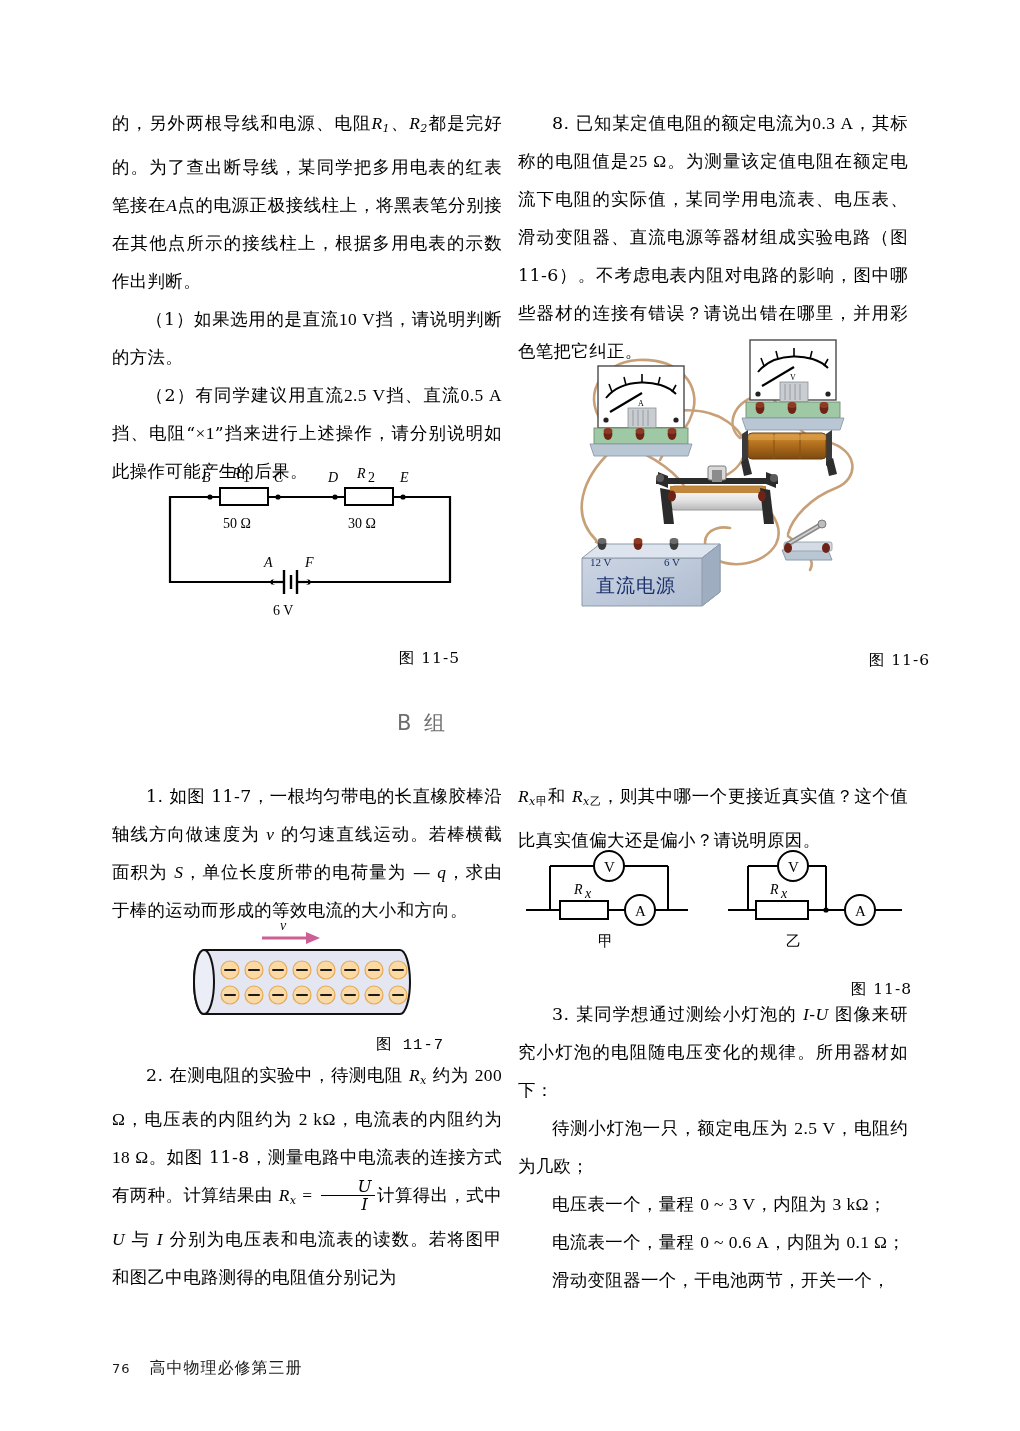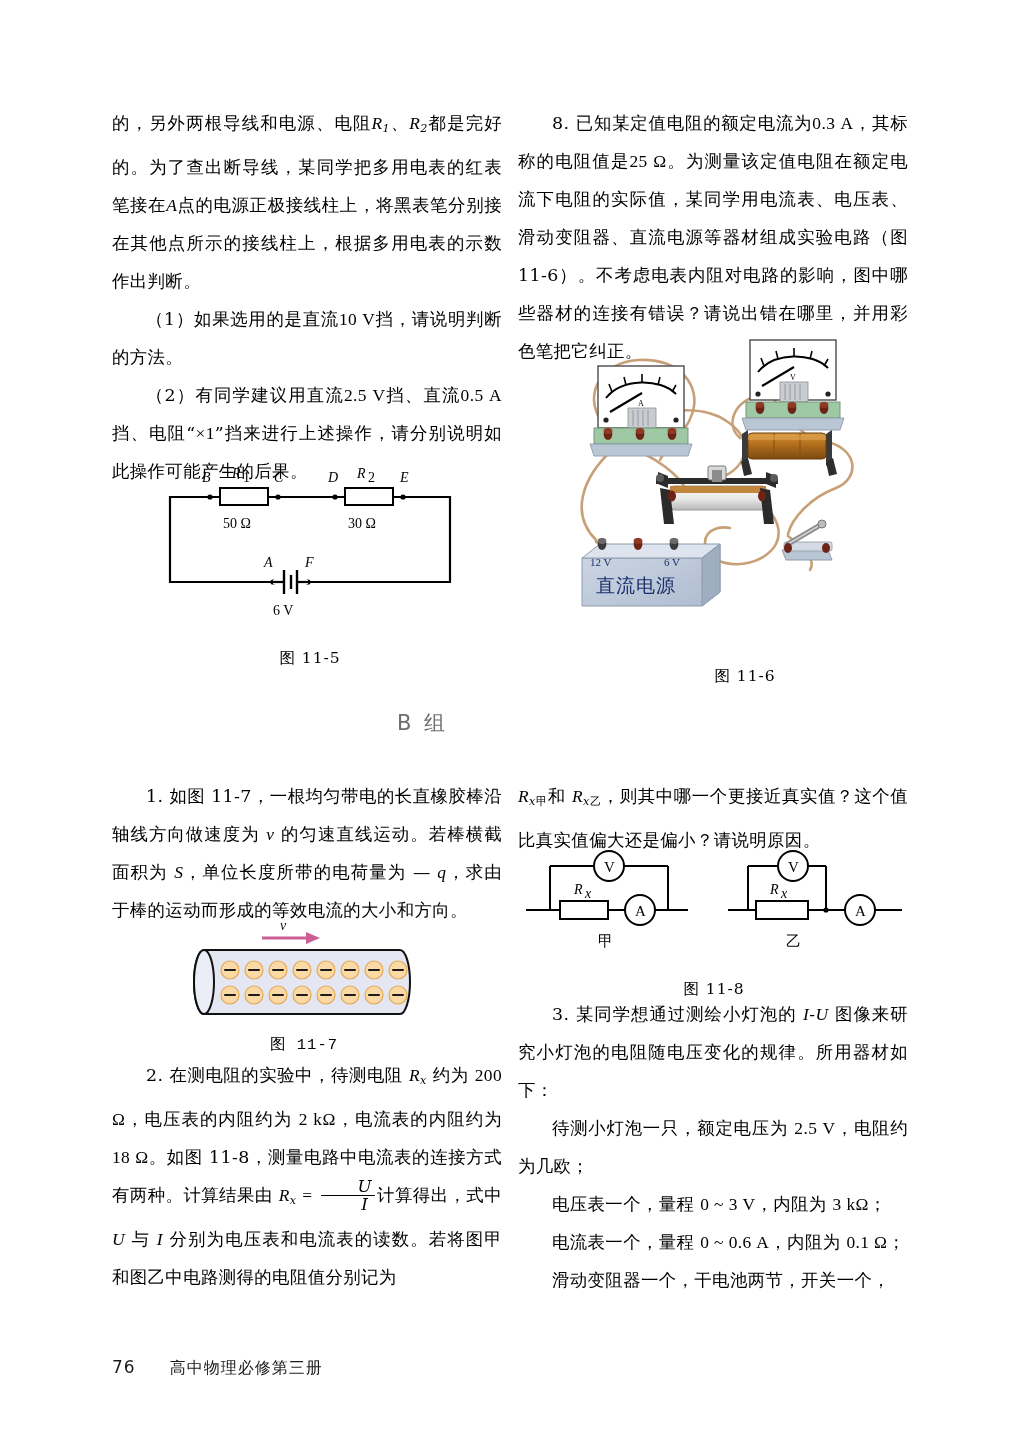--- a/index.html
+++ b/index.html
@@ -35,31 +35,31 @@
 
   
   .sec-head{
     position:absolute;left:0;width:845px;text-align:center;
     font-family:"DejaVu Sans","Liberation Sans",sans-serif;
     font-size:21px;color:#6e6e6e;letter-spacing:3px;font-weight:400;
   }
 
   
   .cap{
-    text-align:center;font-size:15.5px;letter-spacing:1px;
+    text-align:right;font-size:15.5px;letter-spacing:1px;
     font-family:"DejaVu Serif","Liberation Serif",serif;
   }
 
   
   .footer{
     position:absolute;left:112px;bottom:52px;
     font-family:"DejaVu Sans","Liberation Sans",sans-serif;
     font-size:16px;color:#1a1a1a;letter-spacing:1px;
   }
-  .footer .pg{margin-right:34px;font-size:17px;}
+  .footer .pg{margin-right:19px;font-size:13px;}
 
   
   .fig{position:absolute;}
   svg{display:block;overflow:visible;}
   .lbl{font-family:"Liberation Serif",serif;font-style:italic;font-size:14px;}
   .lbl-n{font-family:"Liberation Serif",serif;font-style:normal;font-size:14px;}
   .lbl-cn{font-family:"DejaVu Serif",serif;font-style:normal;font-size:15px;}
 </style>
 </head>
 <body>
@@ -265,21 +265,21 @@
           <ellipse cx="78" cy="206" rx="4.4" ry="6" fill="#6d2417"></ellipse>
           <ellipse cx="78" cy="203" rx="4.4" ry="3" fill="#8f3a24"></ellipse>
           <ellipse cx="114" cy="206" rx="4.4" ry="6" fill="#3b3b3b"></ellipse>
           <ellipse cx="114" cy="203" rx="4.4" ry="3" fill="#6a6a6a"></ellipse>
         </g>
         <text x="30" y="228" font-size="11" font-family="Liberation Serif,serif" fill="#1b2f6b">12 V</text>
         <text x="104" y="228" font-size="11" font-family="Liberation Serif,serif" fill="#1b2f6b">6 V</text>
         <text x="36" y="254" font-size="19" font-family="DejaVu Serif,serif" fill="#1b2f6b" letter-spacing="1">直流电源</text>
       </g>
     </svg>
-    <div class="cap" style="width:370px;margin-top:28px;">图 11-6</div>
+    <div class="cap" style="width:370px;margin-top:12px;">图 11-6</div>
   </div>
 
   <div class="sec-head" style="top:709px;">B 组</div>
 
   <div class="col col-left" style="top:777px;">
     <p class="para indent">1. 如图 11-7，一根均匀带电的长直橡胶棒沿轴线方向做速度为 <i>v</i> 的匀速直线运动。若棒横截面积为 <i>S</i>，单位长度所带的电荷量为 — <i>q</i>，求由于棒的运动而形成的等效电流的大小和方向。</p>
   </div>
 
   <div class="fig" style="left:164px;top:916px;">
     <svg width="280" height="110" viewBox="0 0 280 110">

